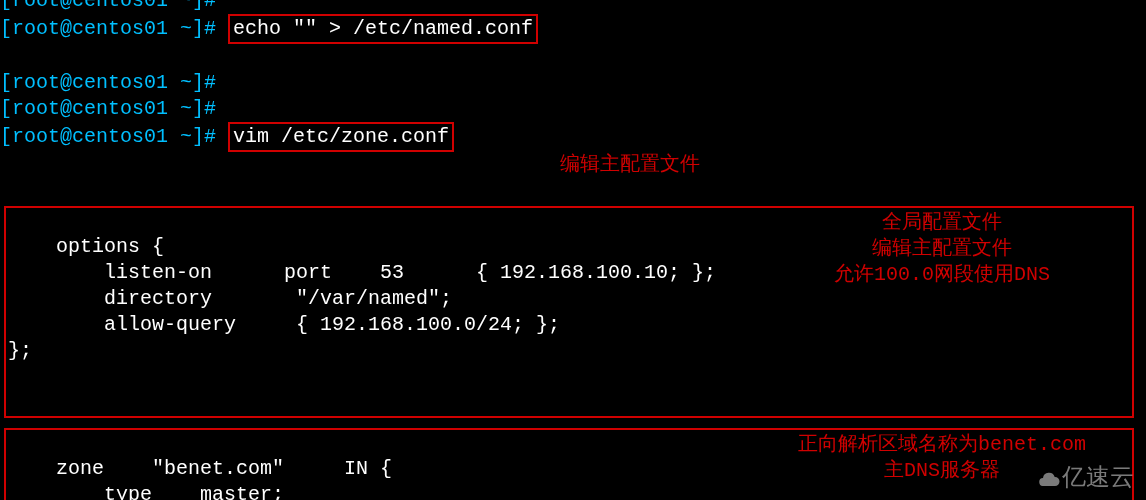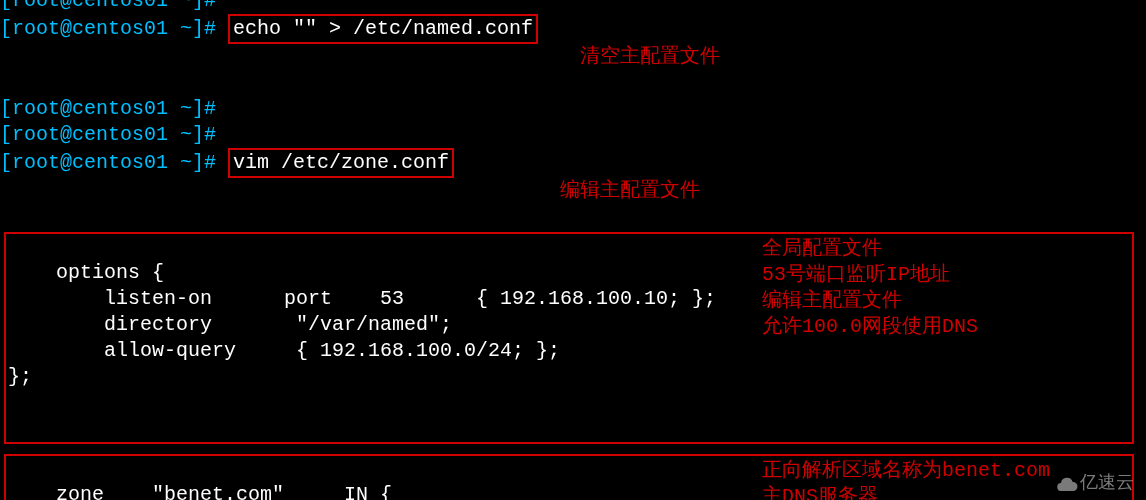--- a/index.html
+++ b/index.html
@@ -43,60 +43,58 @@
     }
     .block-notes {
       position: absolute;
       right: 10px;
       top: 2px;
       color: #d00000;
       white-space: normal;
       width: 360px;
       line-height: 1.3;
     }
-    .block-notes div { white-space: nowrap; }
+    .block-notes div { white-space: nowrap; text-align: center; }
     .watermark {
       position: absolute;
       right: 12px;
       bottom: 6px;
       color: #ccc;
-      font-size: 18px;
-      font-family: Liberation Serif, serif;
+      font-size: 24px;
+      font-family: Liberation Mono, monospace;
       opacity: 0.6;
       letter-spacing: 0;
     }
     .watermark svg { vertical-align: middle; margin-right: 2px; }
   </style>
 </head>
 <body>
 
 <div class="terminal">
 
   <div class="prompt-line" style="margin-top:-12px;"><span class="bracket">[root@centos01 ~]#</span></div>
 
   <div class="prompt-line"><span class="bracket">[root@centos01 ~]#</span> <span class="cmd-box">echo "" &gt; /etc/named.conf</span>
-    <span class="annot" style="left:580px;">清空主配置文件</span>
   </div>
 
   <div class="prompt-line"><span class="bracket">[root@centos01 ~]#</span></div>
   <div class="prompt-line"><span class="bracket">[root@centos01 ~]#</span></div>
 
   <div class="prompt-line"><span class="bracket">[root@centos01 ~]#</span> <span class="cmd-box">vim /etc/zone.conf</span>
     <span class="annot" style="left:528px;margin-left:32px;">编辑主配置文件</span>
   </div>
 
   <div class="block">
     <span>options {
         listen-on      port    53      { 192.168.100.10; };
         directory       "/var/named";
         allow-query     { 192.168.100.0/24; };
 };</span>
     <div class="block-notes">
       <div>全局配置文件</div>
-      <div>53号端口监听IP地址</div>
       <div>编辑主配置文件</div>
       <div>允许100.0网段使用DNS</div>
     </div>
   </div>
 
   <div style="height:6px;"></div>
 
   <div class="block">
     <span>zone    "benet.com"     IN {
         type    master;

